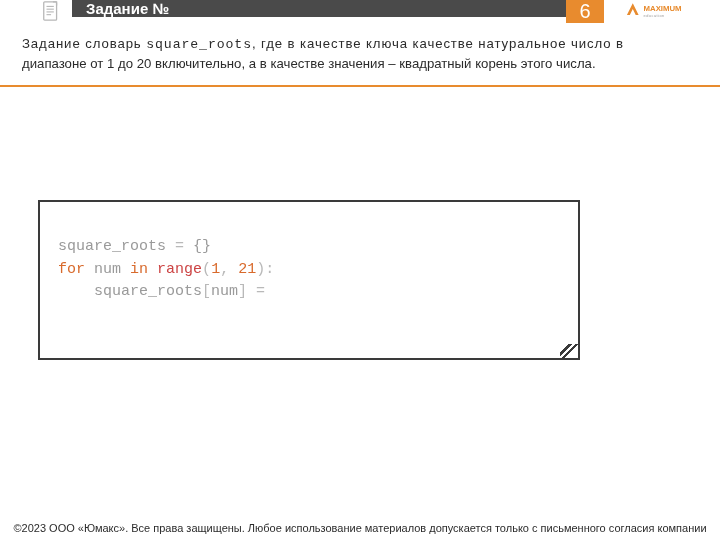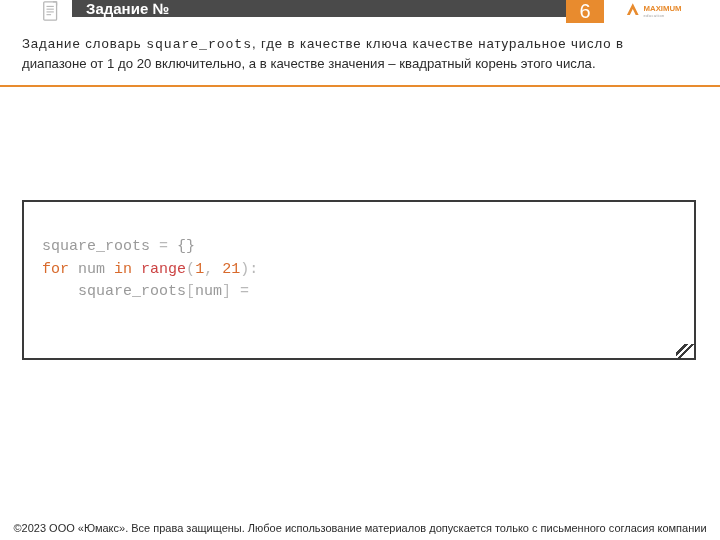--- a/index.html
+++ b/index.html
@@ -62,23 +62,23 @@
     }
     .prompt-block .line1 { letter-spacing: 0.9px; }
     .mono { font-family: "Courier New", Courier, monospace; }
     .sep-line {
       height: 2px;
       background: #e88b2e;
       margin: 2px 0 0 0;
     }
     .code-panel {
       position: absolute;
-      left: 22px;
+      left: 38px;
       top: 200px;
-      width: 674px;
+      width: 542px;
       height: 160px;
       border: 2px solid #3a3a3a;
       padding: 34px 20px 10px 18px;
       background: #fff;
     }
     .code-panel::after {
       content: "";
       position: absolute;
       right: 0; bottom: 0;
       width: 18px; height: 14px;

